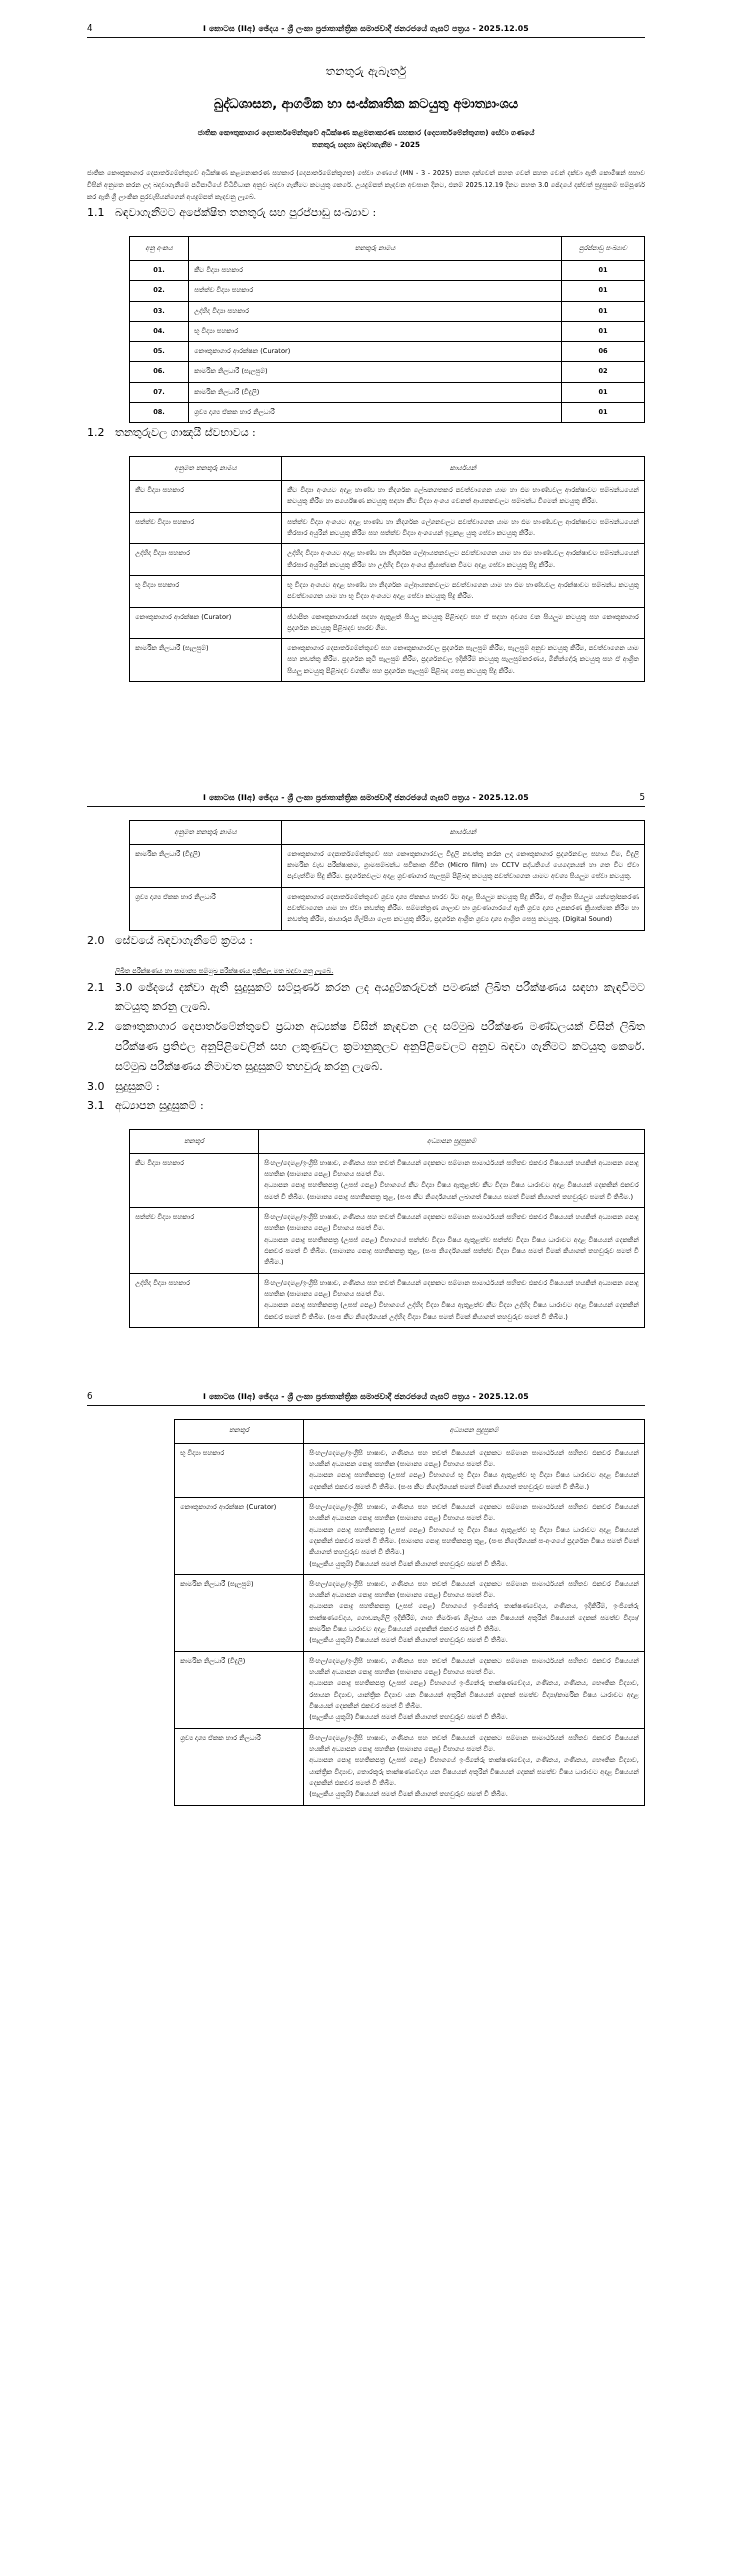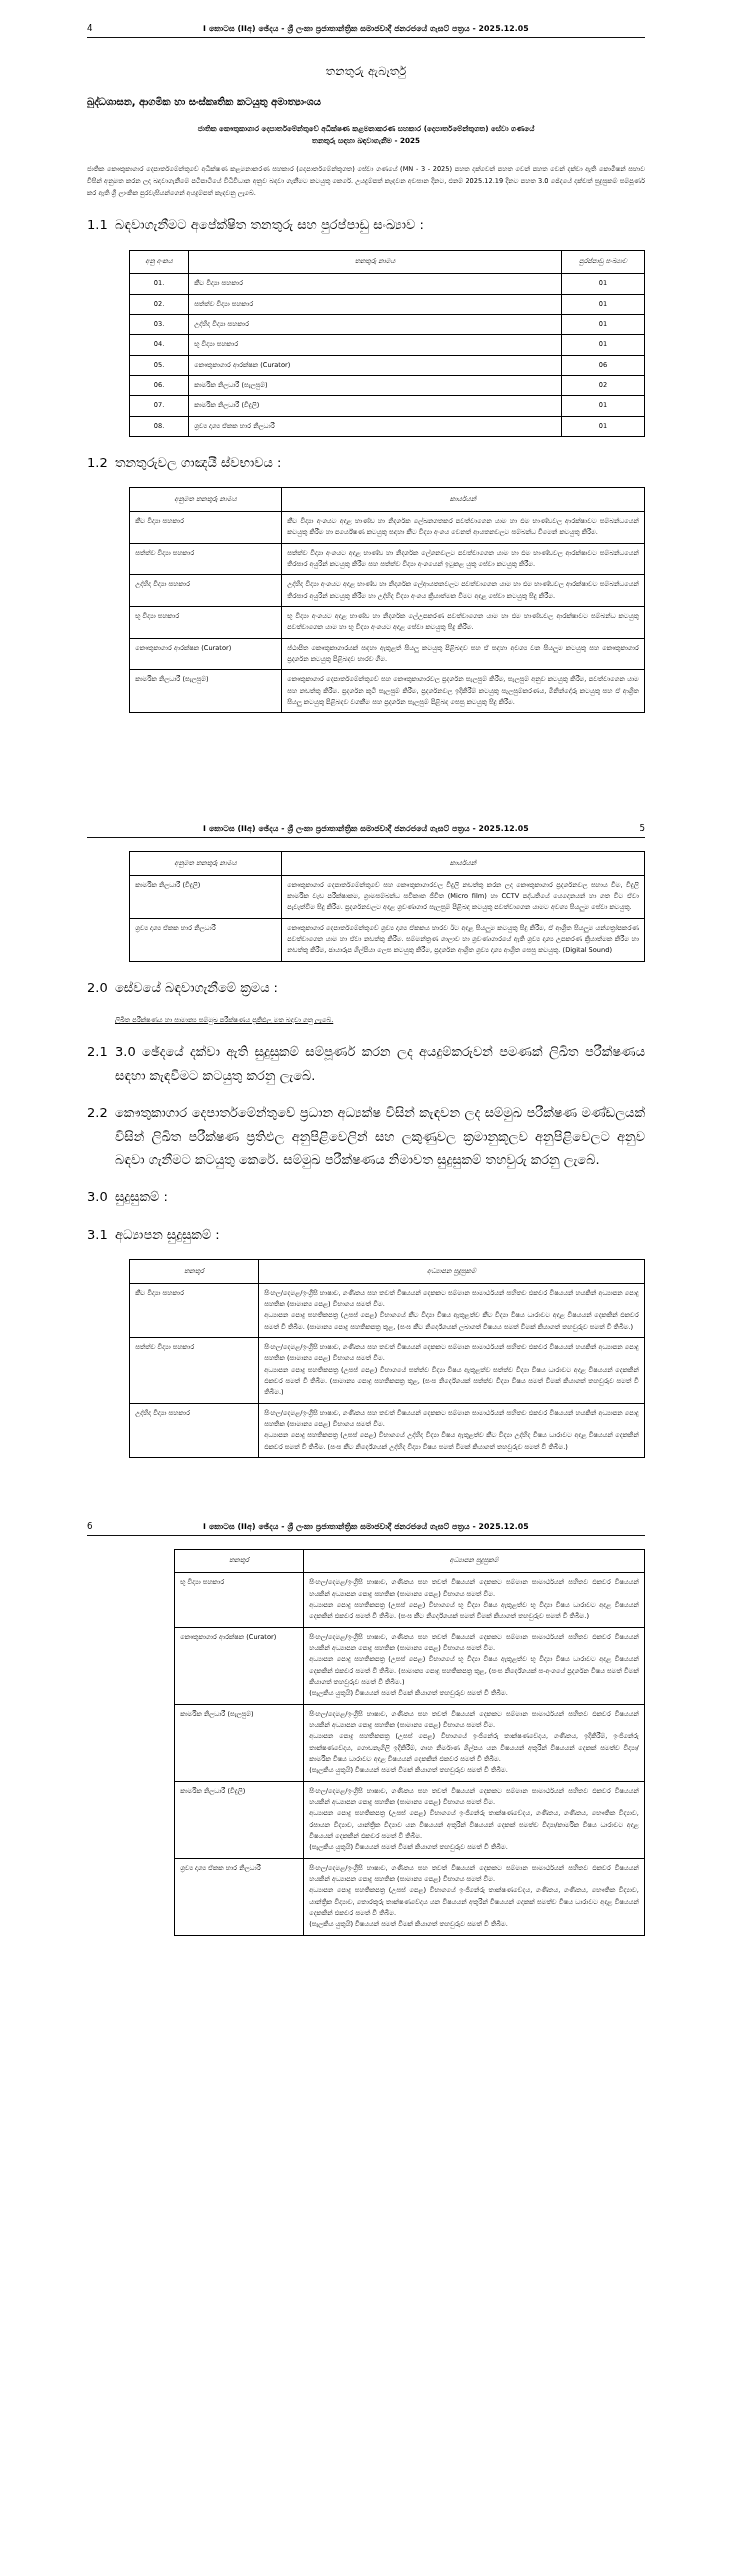--- a/index.html
+++ b/index.html
@@ -34,43 +34,43 @@
   .htext{letter-spacing:0.1px;}
 
   .doc-title{
     text-align:center;
     font-size:11.5px;
     font-weight:normal;
     margin:26.5px 0 0;
     letter-spacing:0.2px;
   }
   .ministry{
-    font-size:10px;
+    text-align:center;
+    font-size:13px;
     font-weight:bold;
     margin:17.3px 0 0;
   }
   .subtitle{
     text-align:center;
     font-size:7.2px;
     font-weight:bold;
     line-height:1.75;
     margin:15px 40px 0;
   }
   .para{
     font-size:6.6px;
     line-height:1.85;
     text-align:justify;
     margin:15px 0 0;
   }
 
   .numbered{
     display:flex;
-    font-size:13px;
+    font-size:11px;
     line-height:1.8;
-    margin-top:14px;
   }
   .numbered .nm{width:28px;flex:none;}
   .numbered .bd{flex:1;text-align:justify;}
 
   table.gz{
     border-collapse:collapse;
     width:calc(100% - 42px);
     margin:12.7px 0 0 42px;
     font-size:6.6px;
   }
@@ -81,21 +81,21 @@
     vertical-align:top;
     line-height:1.72;
   }
   table.gz th{
     font-style:italic;
     font-weight:normal;
     text-align:center;
     vertical-align:middle;
     padding:5.8px 3.5px;
   }
-  td.c{text-align:center;}
+  td.c{text-align:center;font-weight:bold;}
   td.justify{text-align:justify;}
   .col-no{width:51px;}
   .col-cnt{width:75px;}
   .col-post{width:144px;}
   .col-qual{width:121px;}
   .spacer-lg{height:87px;}
   .spacer-md{height:40px;}
   .spacer-sm{height:15px;}
 </style>
 </head>
@@ -195,21 +195,21 @@
         <tr>
           <td>සත්ත්ව විද්‍යා සහකාර</td>
           <td class="justify">සත්ත්ව විද්‍යා අංශයට අදාළ භාණ්ඩ හා නිදර්ශක ලේශනවලට පවත්වාගෙන යාම හා එම භාණ්ඩවල ආරක්ෂාවට සම්බන්ධයෙන් තිරසාර අයුරින් කටයුතු කිරීම සහ සත්ත්ව විද්‍යා අංශයෙන් ඉටුකළ යුතු සේවා කටයුතු කිරීම.</td>
         </tr>
         <tr>
           <td>උද්භිද විද්‍යා සහකාර</td>
           <td class="justify">උද්භිද විද්‍යා අංශයට අදාළ භාණ්ඩ හා නිදර්ශක ලේආයතනවලට පවත්වාගෙන යාම හා එම භාණ්ඩවල ආරක්ෂාවට සම්බන්ධයෙන් තිරසාර අයුරින් කටයුතු කිරීම හා උද්භිද විද්‍යා අංශය ක්‍රියාත්මක වීමට අදාළ සේවා කටයුතු සිදු කිරීම.</td>
         </tr>
         <tr>
           <td>භූ විද්‍යා සහකාර</td>
-          <td class="justify">භූ විද්‍යා අංශයට අදාළ භාණ්ඩ හා නිදර්ශක ලේඋපකරණ පවත්වාගෙන යාම හා එම භාණ්ඩවල ආරක්ෂාවට සම්බන්ධ කටයුතු පවත්වාගෙන යාම හා භූ විද්‍යා අංශයට අදාළ සේවා කටයුතු සිදු කිරීම.</td>
+          <td class="justify">භූ විද්‍යා අංශයට අදාළ භාණ්ඩ හා නිදර්ශක ලේආයතනවලට පවත්වාගෙන යාම හා එම භාණ්ඩවල ආරක්ෂාවට සම්බන්ධ කටයුතු පවත්වාගෙන යාම හා භූ විද්‍යා අංශයට අදාළ සේවා කටයුතු සිදු කිරීම.</td>
         </tr>
         <tr>
           <td>කෞතුකාගාර ආරක්ෂක (Curator)</td>
           <td class="justify">ස්ථාපිත කෞතුකාගාරයක් සඳහා ඇතුළත් සියලු කටයුතු පිළිබඳව සහ ඒ සඳහා අවශ්‍ය වන සියලුම කටයුතු සහ කෞතුකාගාර ප්‍රදර්ශන කටයුතු පිළිබඳව භාරව ගීම.</td>
         </tr>
         <tr>
           <td>කාර්මික නිලධාරී (සැලසුම්)</td>
           <td class="justify">කෞතුකාගාර දෙපාර්තමේන්තුවේ සහ කෞතුකාගාරවල ප්‍රදර්ශන සැලසුම් කිරීම, සැලසුම් අනුව කටයුතු කිරීම, පවත්වාගෙන යාම සහ නඩත්තු කිරීම. ප්‍රදර්ශන කුටි සැලසුම් කිරීම, ප්‍රදර්ශනවල ඉදිකිරීම් කටයුතු සැලසුම්කරණය, මිනින්දෝරු කටයුතු සහ ඒ ආශ්‍රිත සියලු කටයුතු පිළිබඳව වගකීම සහ ප්‍රදර්ශන සැලසුම් පිළිබඳ සෙසු කටයුතු සිදු කිරීම.</td>
         </tr>
       </tbody>

